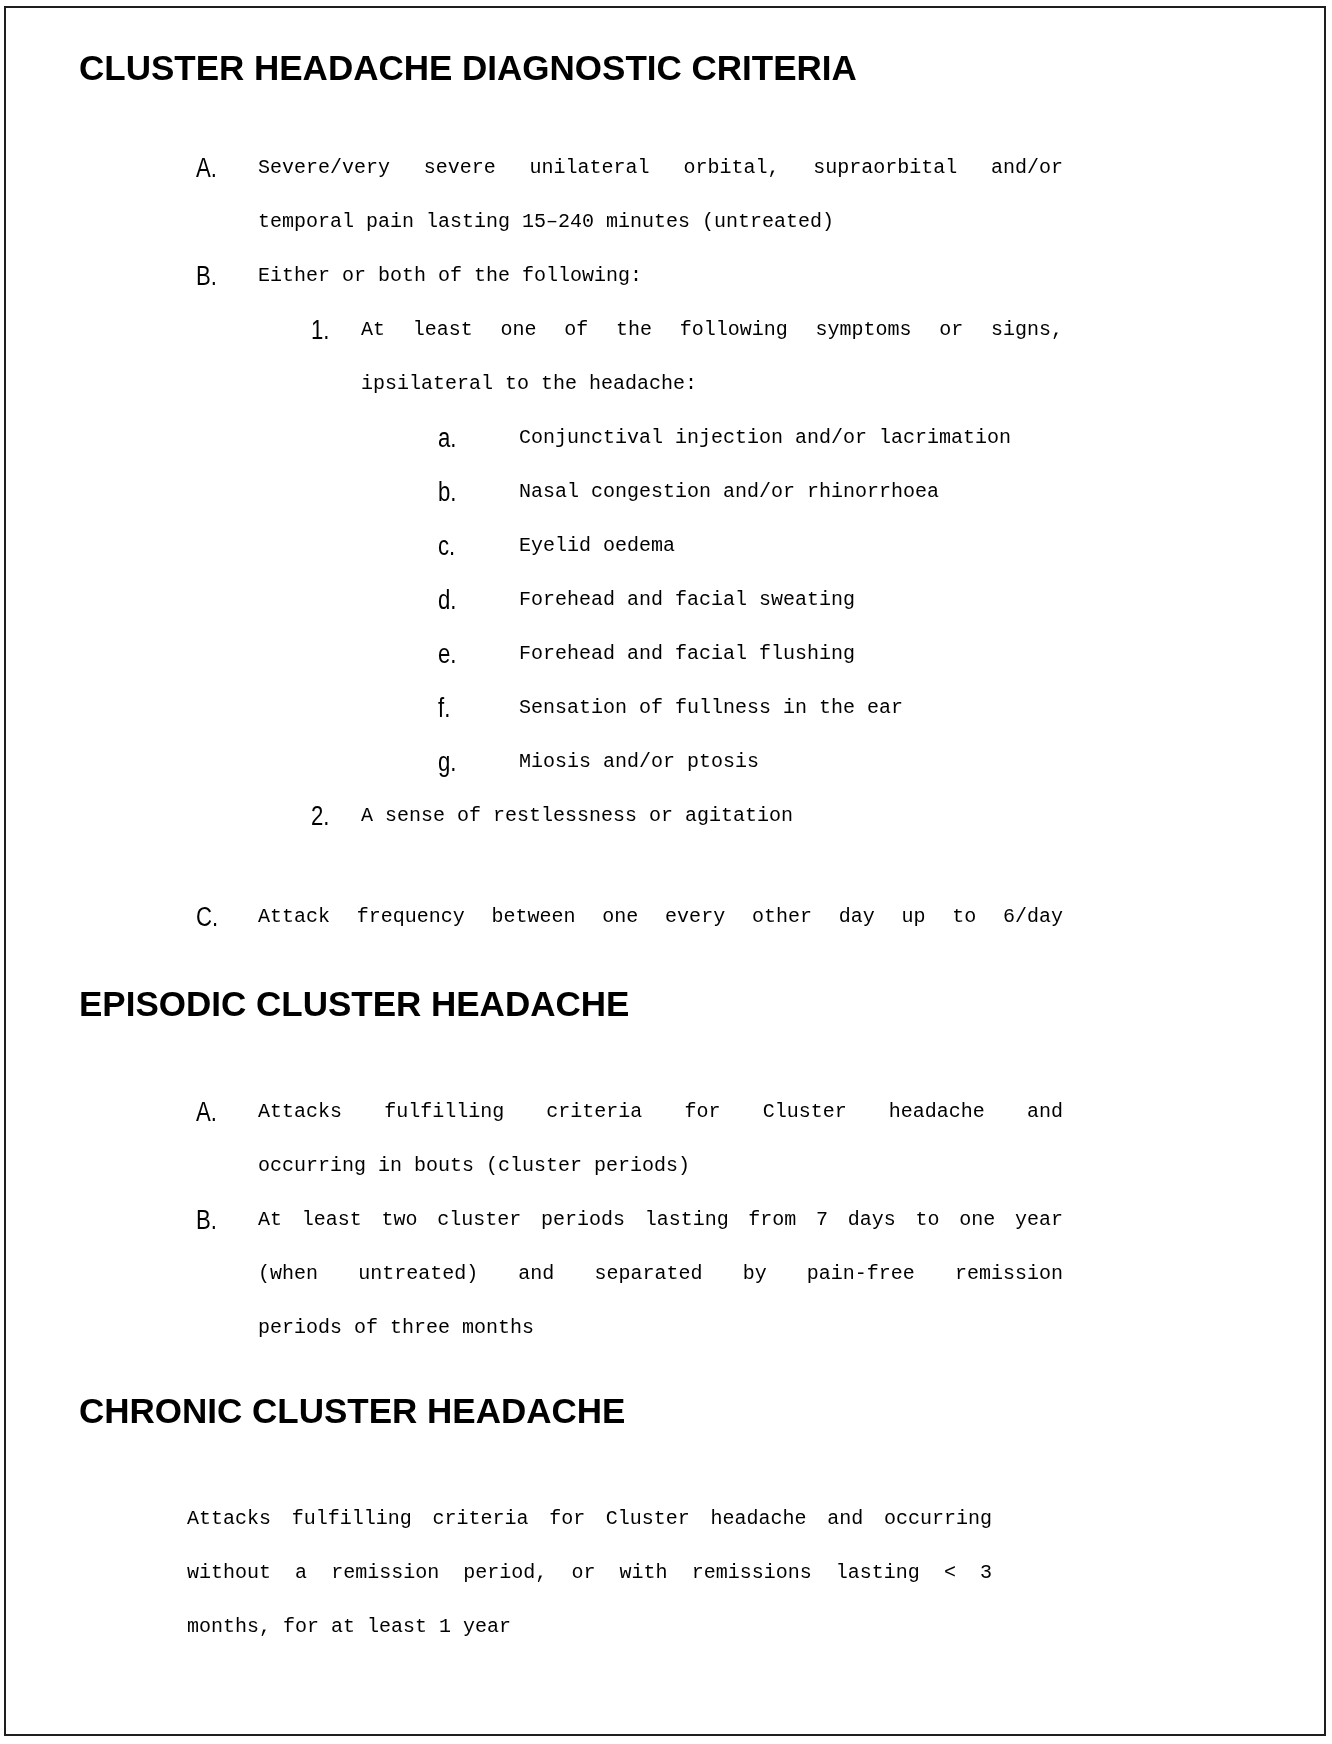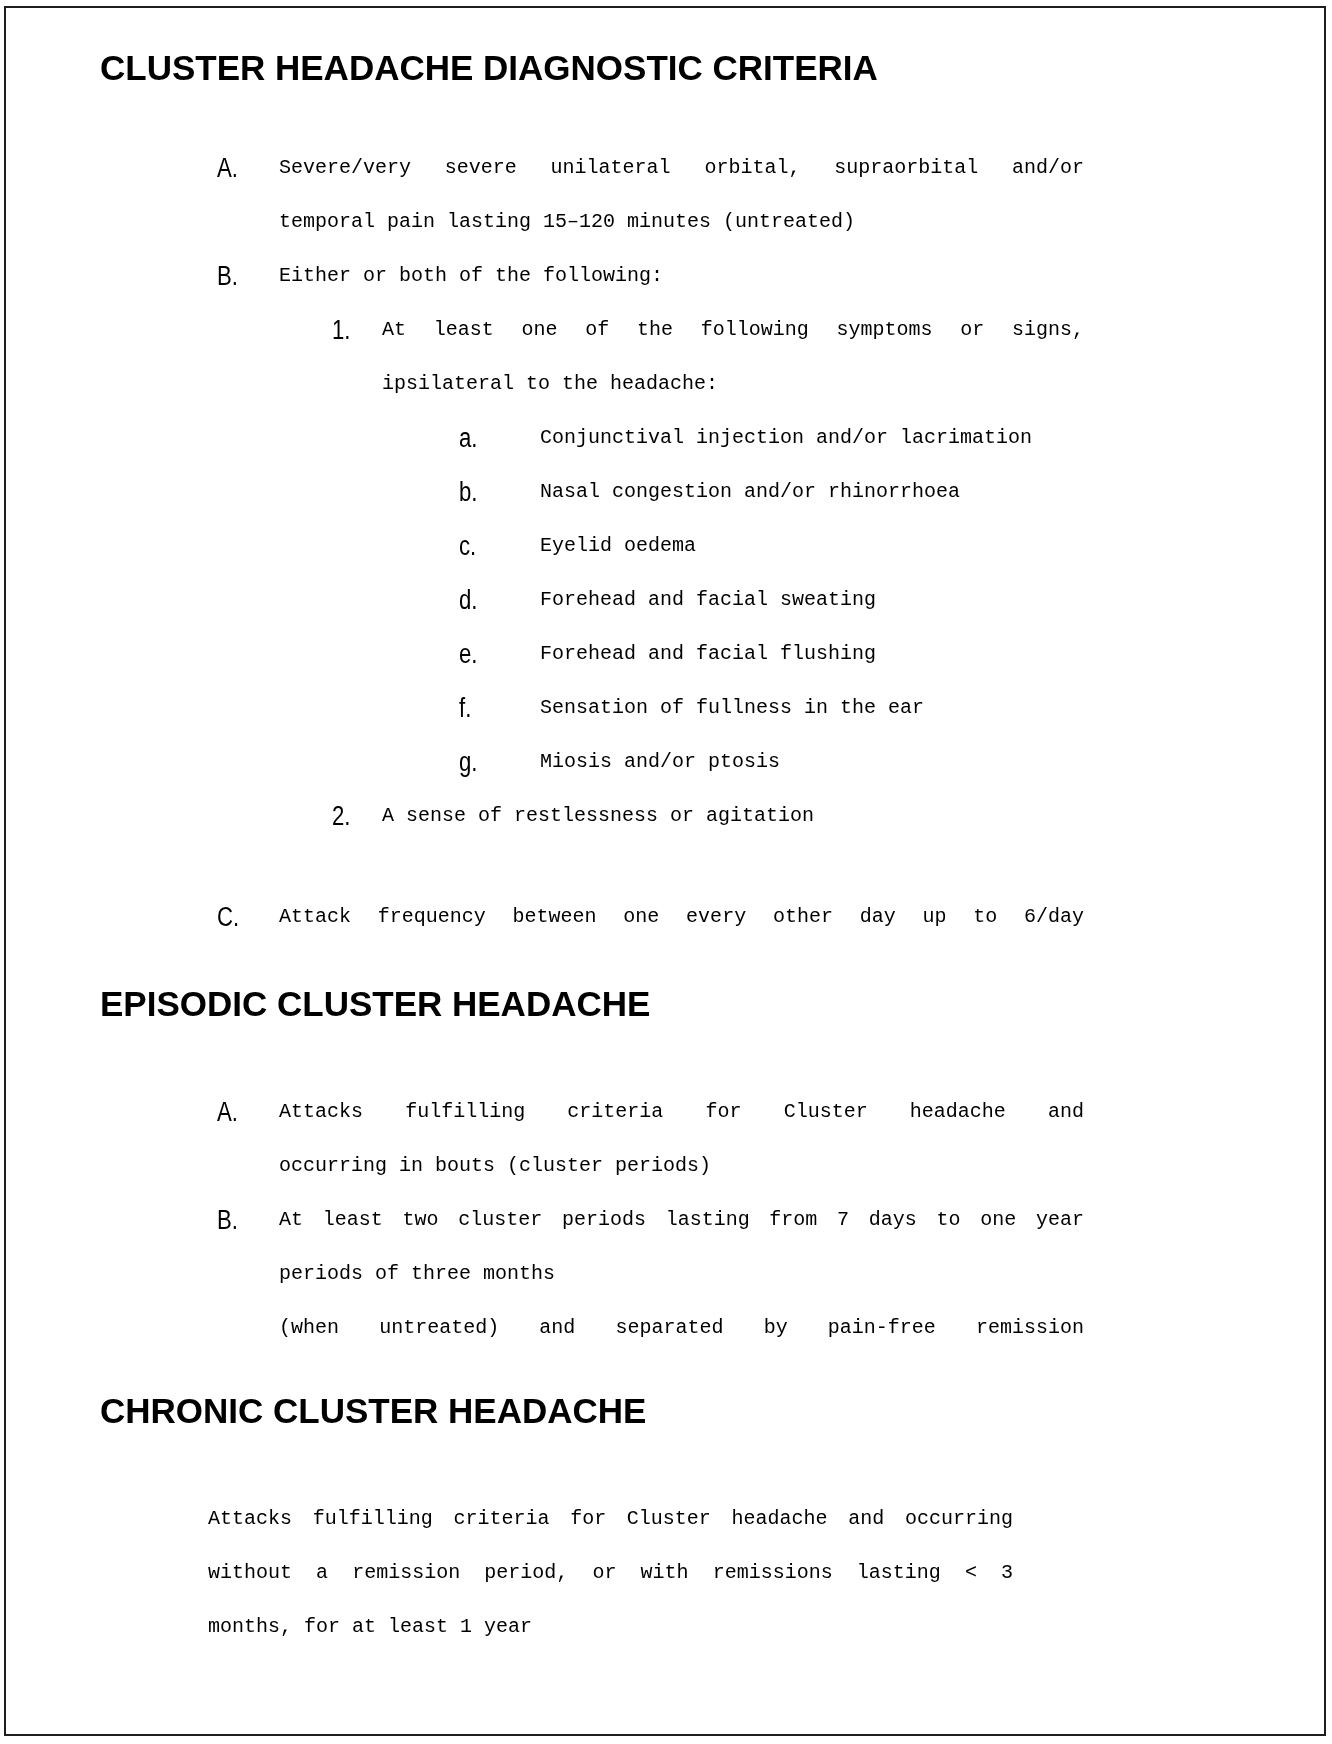--- a/index.html
+++ b/index.html
@@ -17,21 +17,21 @@
   }
   .page {
     position: absolute;
     left: 4px;
     top: 6px;
     right: 6px;
     bottom: 8px;
     border: 2px solid #1e1e1e;
     background: #ffffff;
     box-sizing: border-box;
-    padding: 33px 0 0 94px;
+    padding: 33px 0 0 73px;
   }
   .doc-title, .section-heading {
     font-size: 35px;
     font-weight: bold;
     line-height: 54px;
     margin: 0;
     white-space: nowrap;
   }
   .h-episodic { margin-top: 33px; }
   .h-chronic  { margin-top: 29px; }
@@ -74,21 +74,21 @@
 
 <div class="page">
 
   <h1 class="doc-title">CLUSTER HEADACHE DIAGNOSTIC CRITERIA</h1>
 
   <div class="list-cluster">
 
     <div class="li lvl1">
       <span class="marker">A.</span>
       <div class="line just">Severe/very severe unilateral orbital, supraorbital and/or</div>
-      <div class="line">temporal pain lasting 15–120 minutes (untreated)</div>
+      <div class="line">temporal pain lasting 15–240 minutes (untreated)</div>
     </div>
 
     <div class="li lvl1">
       <span class="marker">B.</span>
       <div class="line">Either or both of the following:</div>
     </div>
 
     <div class="li lvl2">
       <span class="marker">1.</span>
       <div class="line just">At least one of the following symptoms or signs,</div>
@@ -148,22 +148,22 @@
 
     <div class="li lvl1">
       <span class="marker">A.</span>
       <div class="line just">Attacks fulfilling criteria for Cluster headache and</div>
       <div class="line">occurring in bouts (cluster periods)</div>
     </div>
 
     <div class="li lvl1">
       <span class="marker">B.</span>
       <div class="line just">At least two cluster periods lasting from 7 days to one year</div>
+      <div class="line just">(when untreated) and separated by pain-free remission</div>
       <div class="line">periods of three months</div>
-      <div class="line just">(when untreated) and separated by pain-free remission</div>
     </div>
 
   </div>
 
   <h2 class="section-heading h-chronic">CHRONIC CLUSTER HEADACHE</h2>
 
   <div class="paragraph list-after-heading">
     <div class="line just">Attacks fulfilling criteria for Cluster headache and occurring</div>
     <div class="line just">without a remission period, or with remissions lasting &lt; 3</div>
     <div class="line">months, for at least 1 year</div>

